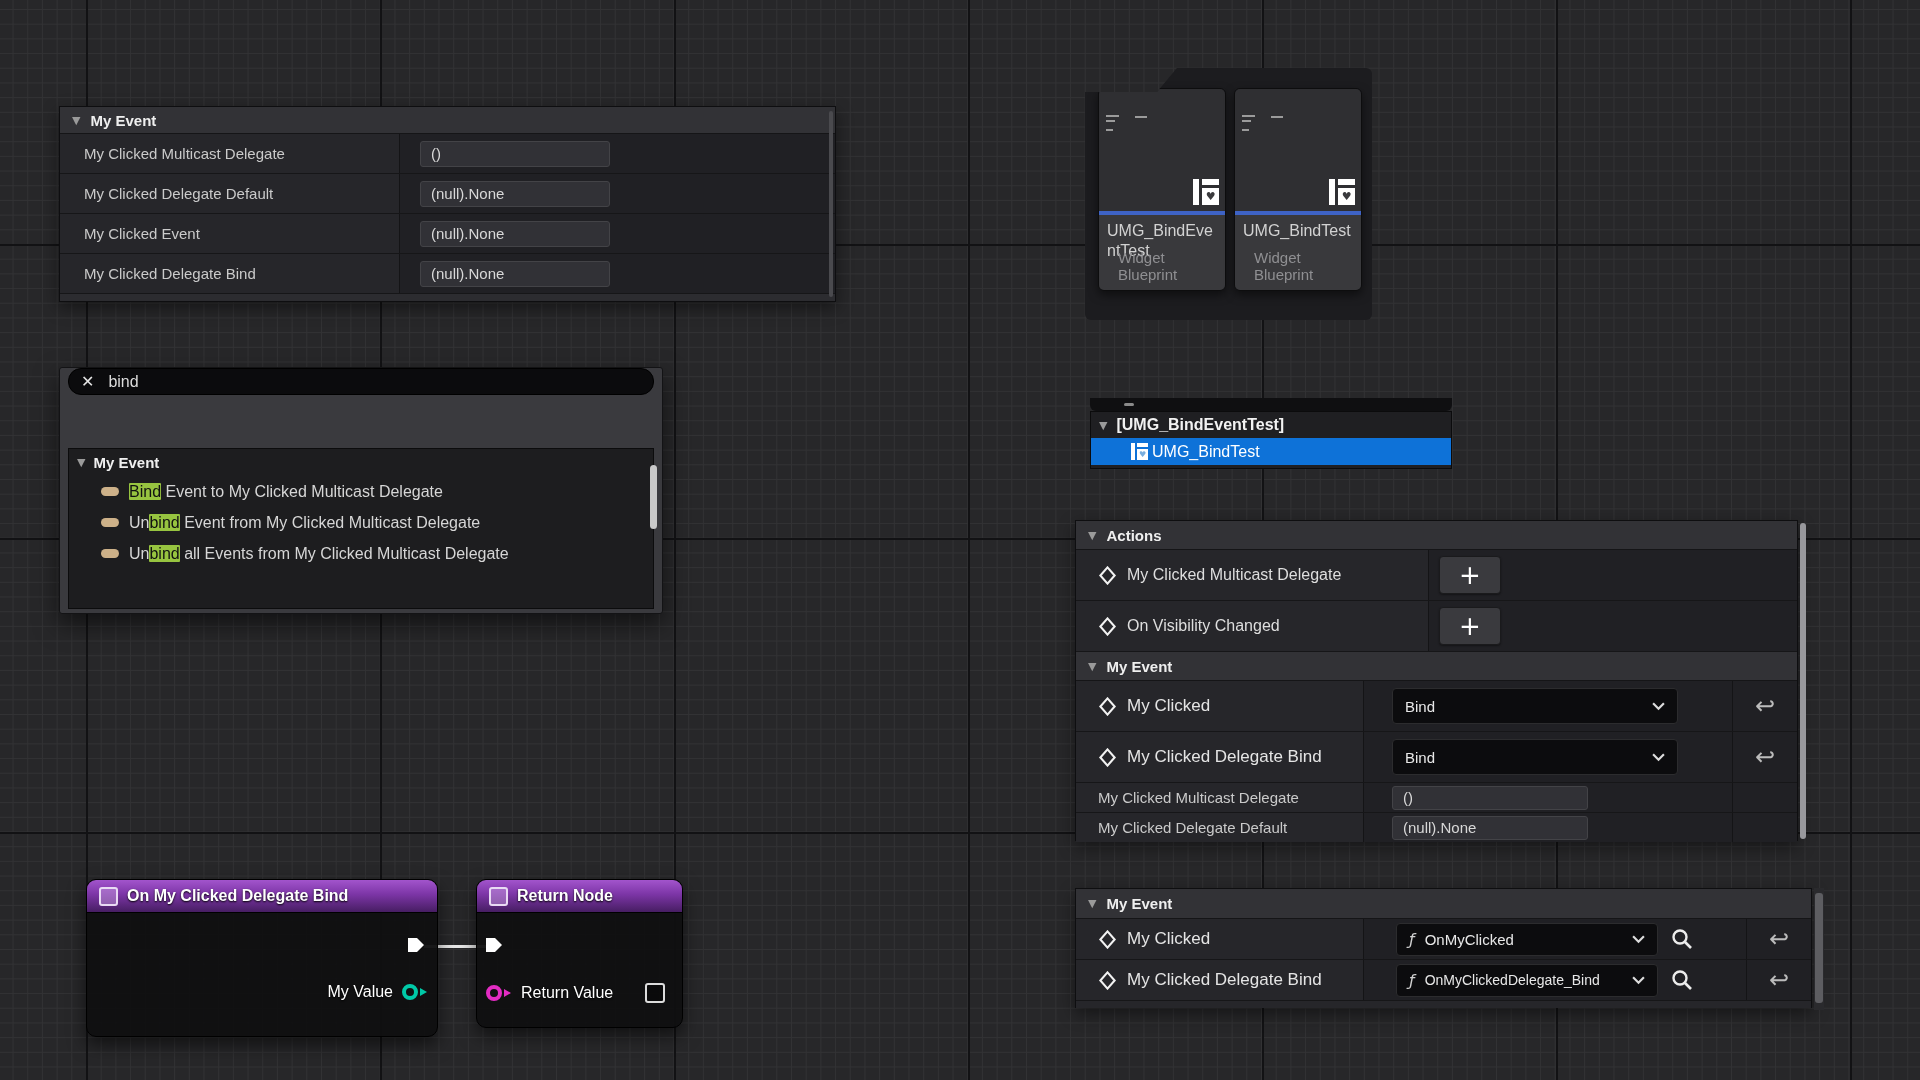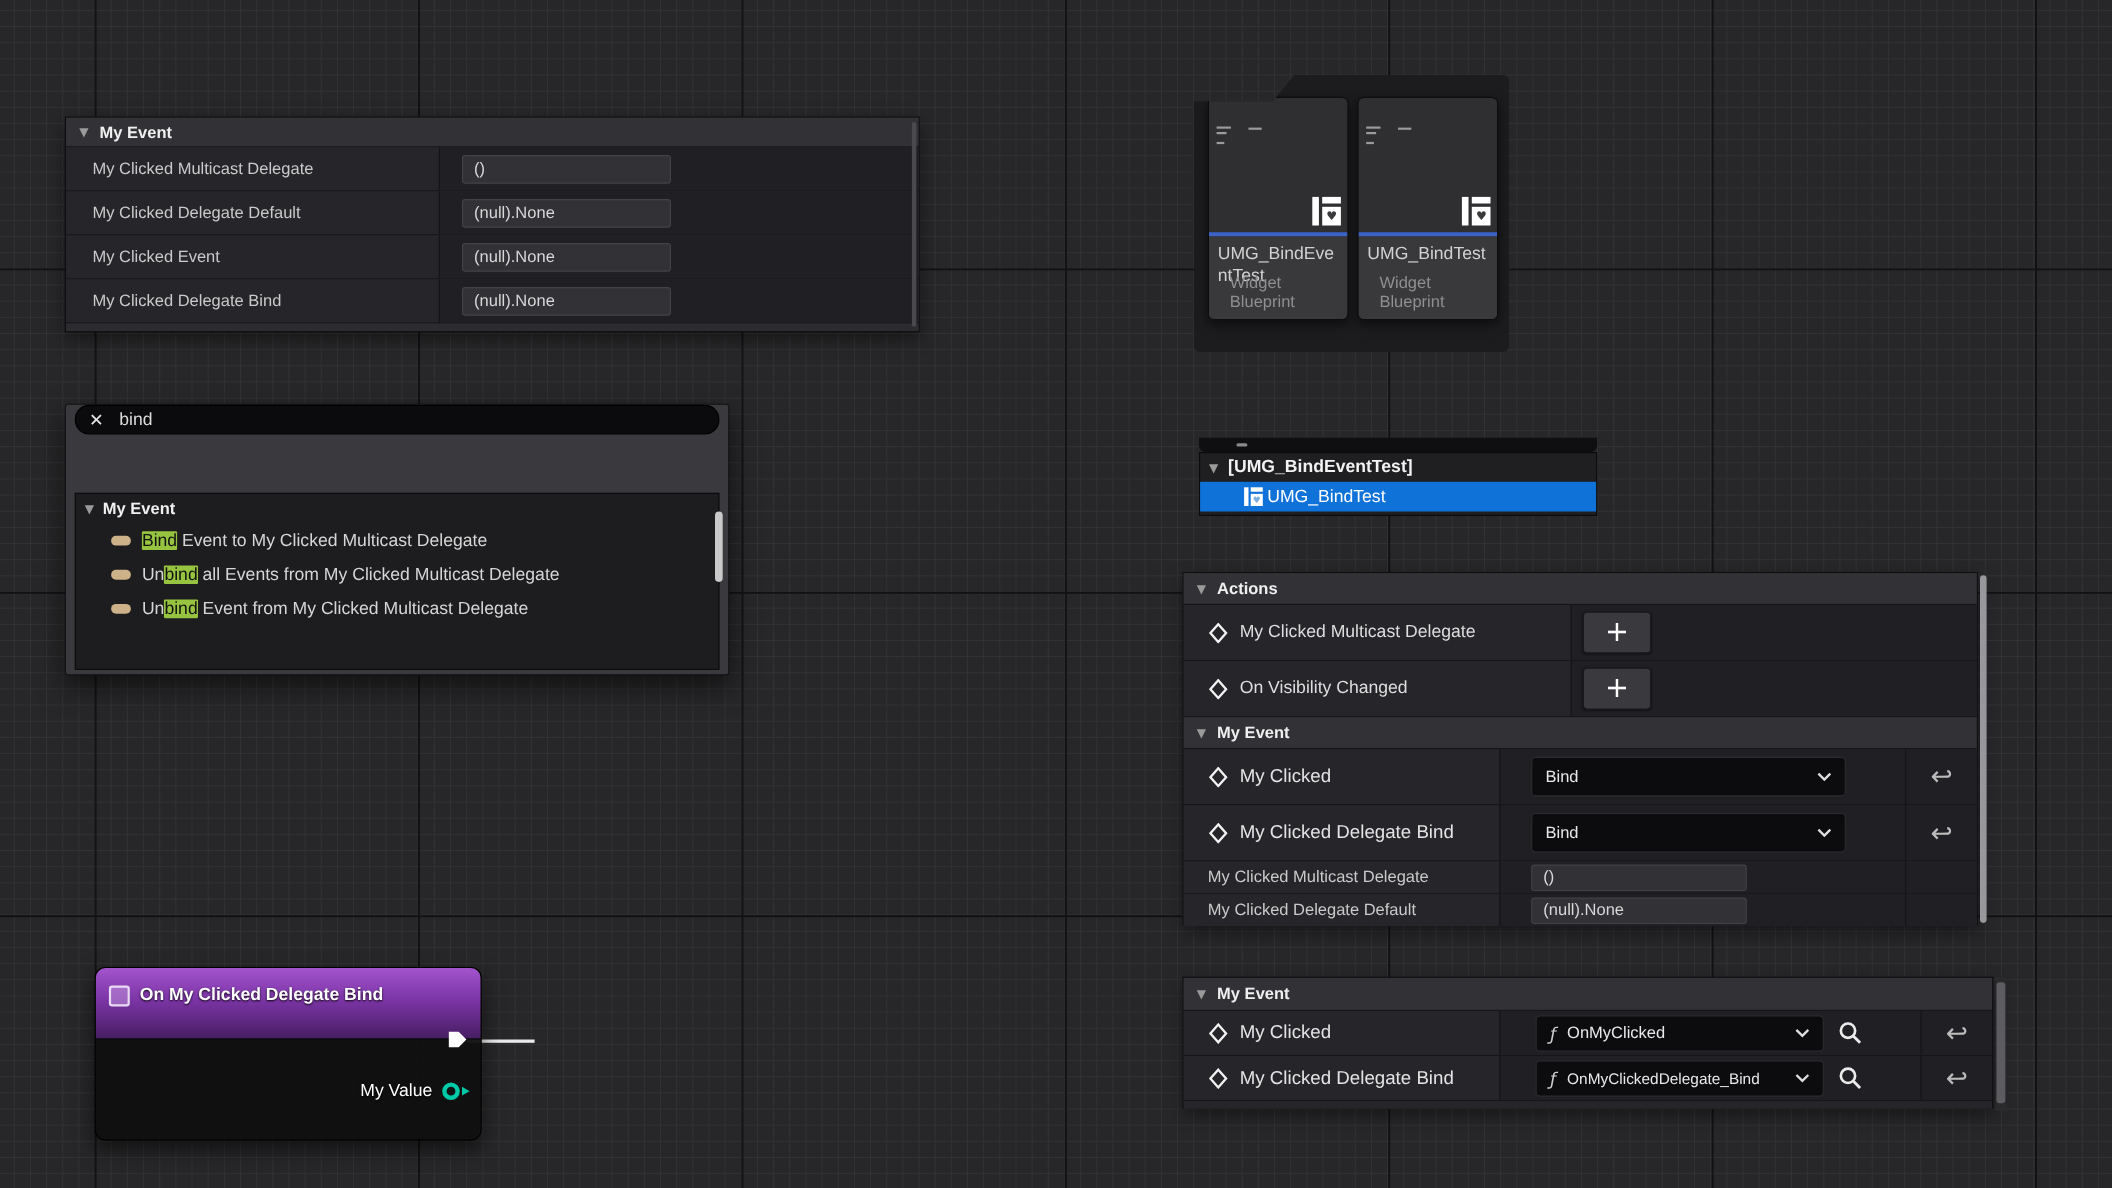--- a/index.html
+++ b/index.html
@@ -51,21 +51,21 @@
   .ap-item .pill{width:18px;height:9px;border-radius:5px;background:#cdb189;flex:none;}
   .hl{background:#97c440;color:#111;border-radius:1px;}
   .ap-section{display:flex;align-items:center;height:27px;padding-left:8px;gap:8px;color:#f0f0f0;font-weight:bold;font-size:15px;}
   .ap-clipped{display:flex;align-items:center;height:24px;margin-top:-7px;padding-left:40px;gap:10px;
               font-size:16px;color:#9a9a9a;opacity:.85;}
   .ap-clipped .hl{background:rgba(151,196,64,.75);color:#333;}
   .ap-scroll{position:absolute;right:5px;top:97px;width:7px;height:64px;background:#c9c9c9;border-radius:4px;}
   
   .bp-node{position:absolute;background:rgba(16,16,17,.96);border:1px solid #000;border-radius:10px;
            box-shadow:0 8px 18px rgba(0,0,0,.55);}
-  .bp-head{height:32px;border-radius:9px 9px 0 0;display:flex;gap:9px;padding:16px 12px;
+  .bp-head{height:32px;border-radius:9px 9px 0 0;display:flex;align-items:center;gap:9px;padding:0 12px;
            background:linear-gradient(180deg,#a254cc 0%,#7c35a6 45%,#471e63 100%);
            border-bottom:1px solid #000;}
   .bp-head .nicon{width:15px;height:15px;border:2px solid #e9daf4;background:rgba(203,164,228,.45);border-radius:3px;flex:none;}
   .bp-head .ntitle{color:#fff;font-weight:bold;font-size:16px;text-shadow:0 1px 2px #000;white-space:nowrap;}
   .pin-label{color:#fff;font-size:16px;text-shadow:0 1px 2px #000;}
   .bool-box{width:20px;height:20px;border:2px solid #dcdcdc;border-radius:3px;background:rgba(0,0,0,.35);box-sizing:border-box;}
   
   #asset-panel{background:#1c1c1f;border-radius:0 6px 6px 6px;
                clip-path:polygon(0 24px,72px 24px,92px 0,100% 0,100% 100%,0 100%);}
   .acard{position:absolute;width:128px;height:203px;border-radius:6px;overflow:hidden;
@@ -141,25 +141,25 @@
       <div class="ap-section">
         <span class="tri glyph">▼</span>
         <span>My Event</span>
       </div>
       <div class="ap-item">
         <span class="pill"></span>
         <span><span></span><span class="hl">Bind</span><span> Event to My Clicked Multicast Delegate</span></span>
       </div>
       <div class="ap-item">
         <span class="pill"></span>
-        <span><span>Un</span><span class="hl">bind</span><span> all Events from My Clicked Multicast Delegate</span></span>
+        <span><span>Un</span><span class="hl">bind</span><span> Event from My Clicked Multicast Delegate</span></span>
       </div>
       <div class="ap-item">
         <span class="pill"></span>
-        <span><span>Un</span><span class="hl">bind</span><span> Event from My Clicked Multicast Delegate</span></span>
+        <span><span>Un</span><span class="hl">bind</span><span> all Events from My Clicked Multicast Delegate</span></span>
       </div>
     </div>
     <div class="ap-scroll"></div>
   </div>
 
   <div class="abs" style="left:424px;top:945px;width:62px;height:2.5px;background:#e9e9e9;"></div>
 
   <div class="bp-node" style="left:86px;top:879px;width:350px;height:156px;">
     <div class="bp-head">
       <span class="nicon"></span>
@@ -170,20 +170,37 @@
       </svg>
     <div class="abs" style="right:8px;top:103px;display:flex;align-items:center;gap:8px;">
       <span class="pin-label">My Value</span>
       <svg width="28" height="18" viewBox="0 0 28 18">
           <circle cx="9" cy="9" r="6" fill="none" stroke="#00c9a7" stroke-width="4"></circle>
           <path d="M19 5 l7 4 -7 4 z" fill="#00c9a7"></path>
         </svg>
     </div>
   </div>
 
+  <div class="bp-node" style="left:476px;top:879px;width:205px;height:147px;">
+    <div class="bp-head">
+      <span class="nicon"></span>
+      <span class="ntitle">Return Node</span>
+    </div>
+    <svg class="abs" style="left:6px;top:54px;" width="22" height="22" viewBox="0 0 22 22">
+        <path d="M3 4 h9 l7 7 -7 7 h-9 z" fill="#fff"></path>
+      </svg>
+    <div class="abs" style="left:8px;top:103px;display:flex;align-items:center;gap:8px;">
+      <svg width="28" height="18" viewBox="0 0 28 18">
+          <circle cx="9" cy="9" r="6" fill="none" stroke="#e32cc3" stroke-width="4"></circle>
+          <path d="M19 5 l7 4 -7 4 z" fill="#e32cc3"></path>
+        </svg>
+      <span class="pin-label">Return Value</span>
+      <span class="bool-box" style="margin-left:24px;"></span>
+    </div>
+  </div>
 
   <div id="asset-panel" class="abs" style="left:1085px;top:68px;width:287px;height:252px;">
     <div class="acard" style="left:13px;top:20px;">
       <div class="thumb">
         <span class="mini" style="left:7px;top:26px;width:13px;"></span>
         <span class="mini" style="left:7px;top:31px;width:9px;"></span>
         <span class="mini" style="left:7px;top:40px;width:7px;"></span>
         <span class="mini" style="left:36px;top:27px;width:12px;"></span>
         <span class="wicon" style="right:6px;bottom:6px;position:absolute;width:26px;height:26px;">
           <span class="wv"></span>

